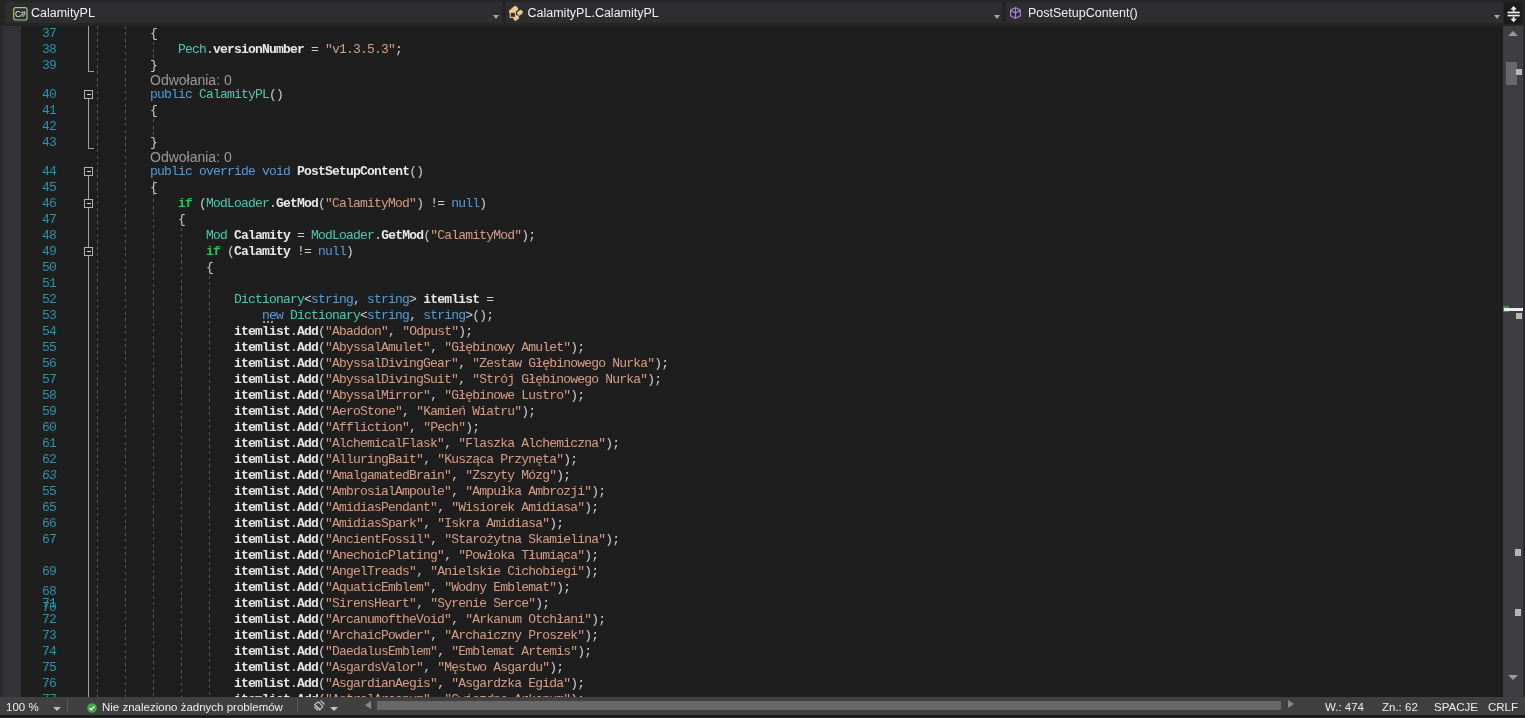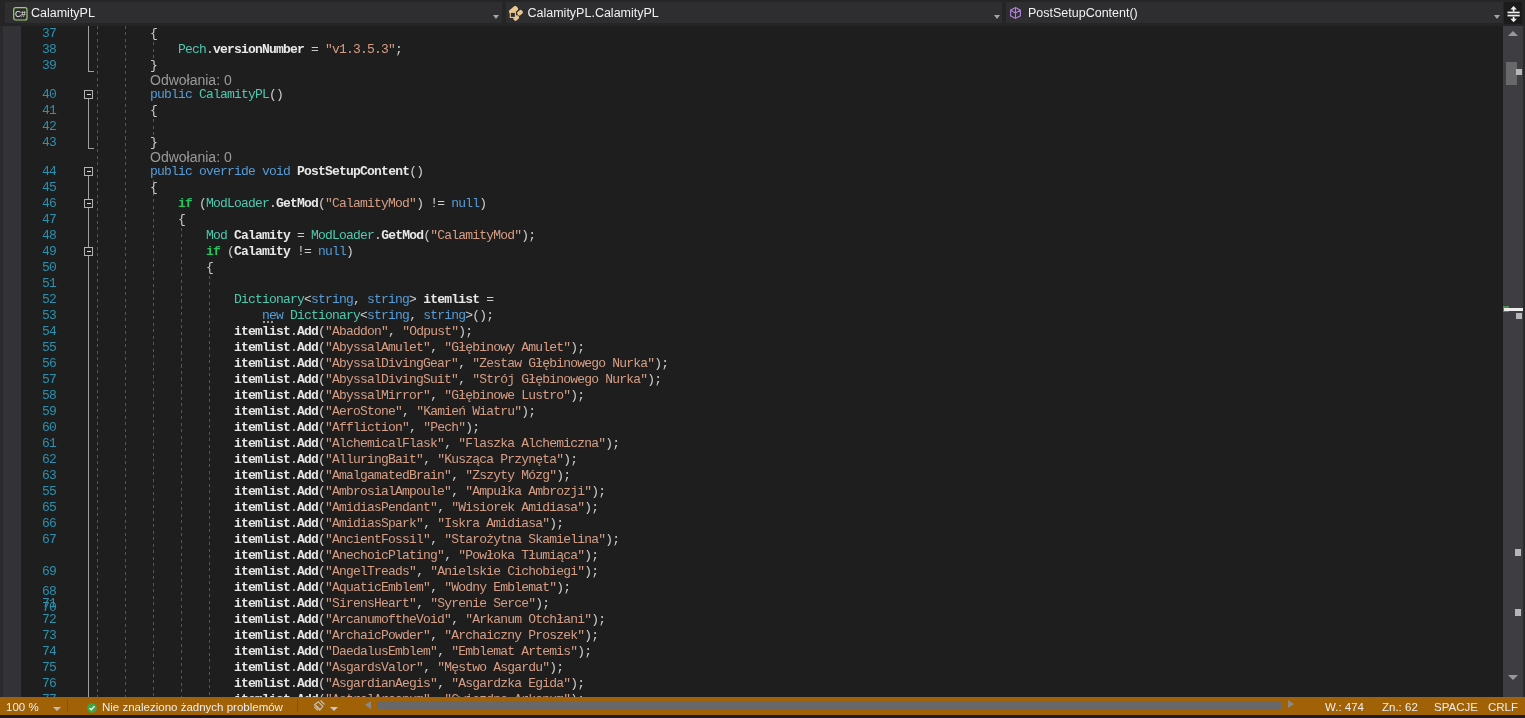--- a/index.html
+++ b/index.html
@@ -32,21 +32,21 @@
 #vedge{position:absolute;left:1523px;top:26px;width:2px;height:671px;background:#2a2a2c;}
 .tri{position:absolute;width:0;height:0;}
 #vthumb{position:absolute;left:1506px;top:62px;width:11px;height:23px;background:#686868;}
 #vmark1{position:absolute;left:1516px;top:69px;width:6px;height:6px;background:#b6b6b6;}
 #caretline{position:absolute;left:1504px;top:308px;width:19px;height:3px;background:#ededed;}
 #greenmark{position:absolute;left:1503px;top:306px;width:6px;height:6px;background:#4a8a4d;}
 #vmark2{position:absolute;left:1516px;top:313px;width:6px;height:6px;background:#b6b6b6;}
 #vmark3{position:absolute;left:1515px;top:549px;width:6px;height:7px;background:#b6b6b6;}
 #vmark4{position:absolute;left:1515px;top:609px;width:6px;height:7px;background:#b6b6b6;}
 
-#status{position:absolute;left:0;top:697px;width:1525px;height:18px;background:#a16207;}
+#status{position:absolute;left:0;top:697px;width:1525px;height:18px;background:#404040;}
 #botedge{position:absolute;left:0;top:715px;width:1525px;height:3px;background:#1c1c1c;}
 .st{position:absolute;top:4px;font-size:11.5px;color:#ededed;white-space:pre;}
 .sep{position:absolute;top:2px;width:1px;height:13px;background:#5a5a5e;}
 #hthumb{position:absolute;left:377px;top:4px;width:904px;height:9px;background:#68686b;}
 </style></head>
 <body>
 <div id="root">
 
 <div id="nav">
   <div class="combo" style="left:5px;width:496.5px;">
@@ -132,21 +132,21 @@
   <div class="ln" style="top:282px;">53</div>
   <div class="ln" style="top:298px;">54</div>
   <div class="ln" style="top:314px;">55</div>
   <div class="ln" style="top:330px;">56</div>
   <div class="ln" style="top:346px;">57</div>
   <div class="ln" style="top:362px;">58</div>
   <div class="ln" style="top:378px;">59</div>
   <div class="ln" style="top:394px;">60</div>
   <div class="ln" style="top:410px;">61</div>
   <div class="ln" style="top:426px;">62</div>
-  <div class="ln" style="top:442px;">63</div>
+  <div class="ln" style="top:442px;font-style:italic;">63</div>
   <div class="ln" style="top:458px;">55</div>
   <div class="ln" style="top:474px;">65</div>
   <div class="ln" style="top:490px;">66</div>
   <div class="ln" style="top:506px;">67</div>
   <div class="ln" style="top:522px;margin-top:36px;">68</div>
   <div class="ln" style="top:538px;">69</div>
   <div class="ln" style="top:554px;margin-top:20px;">70</div>
   <div class="ln" style="top:570px;">71</div>
   <div class="ln" style="top:586px;">72</div>
   <div class="ln" style="top:602px;">73</div>

